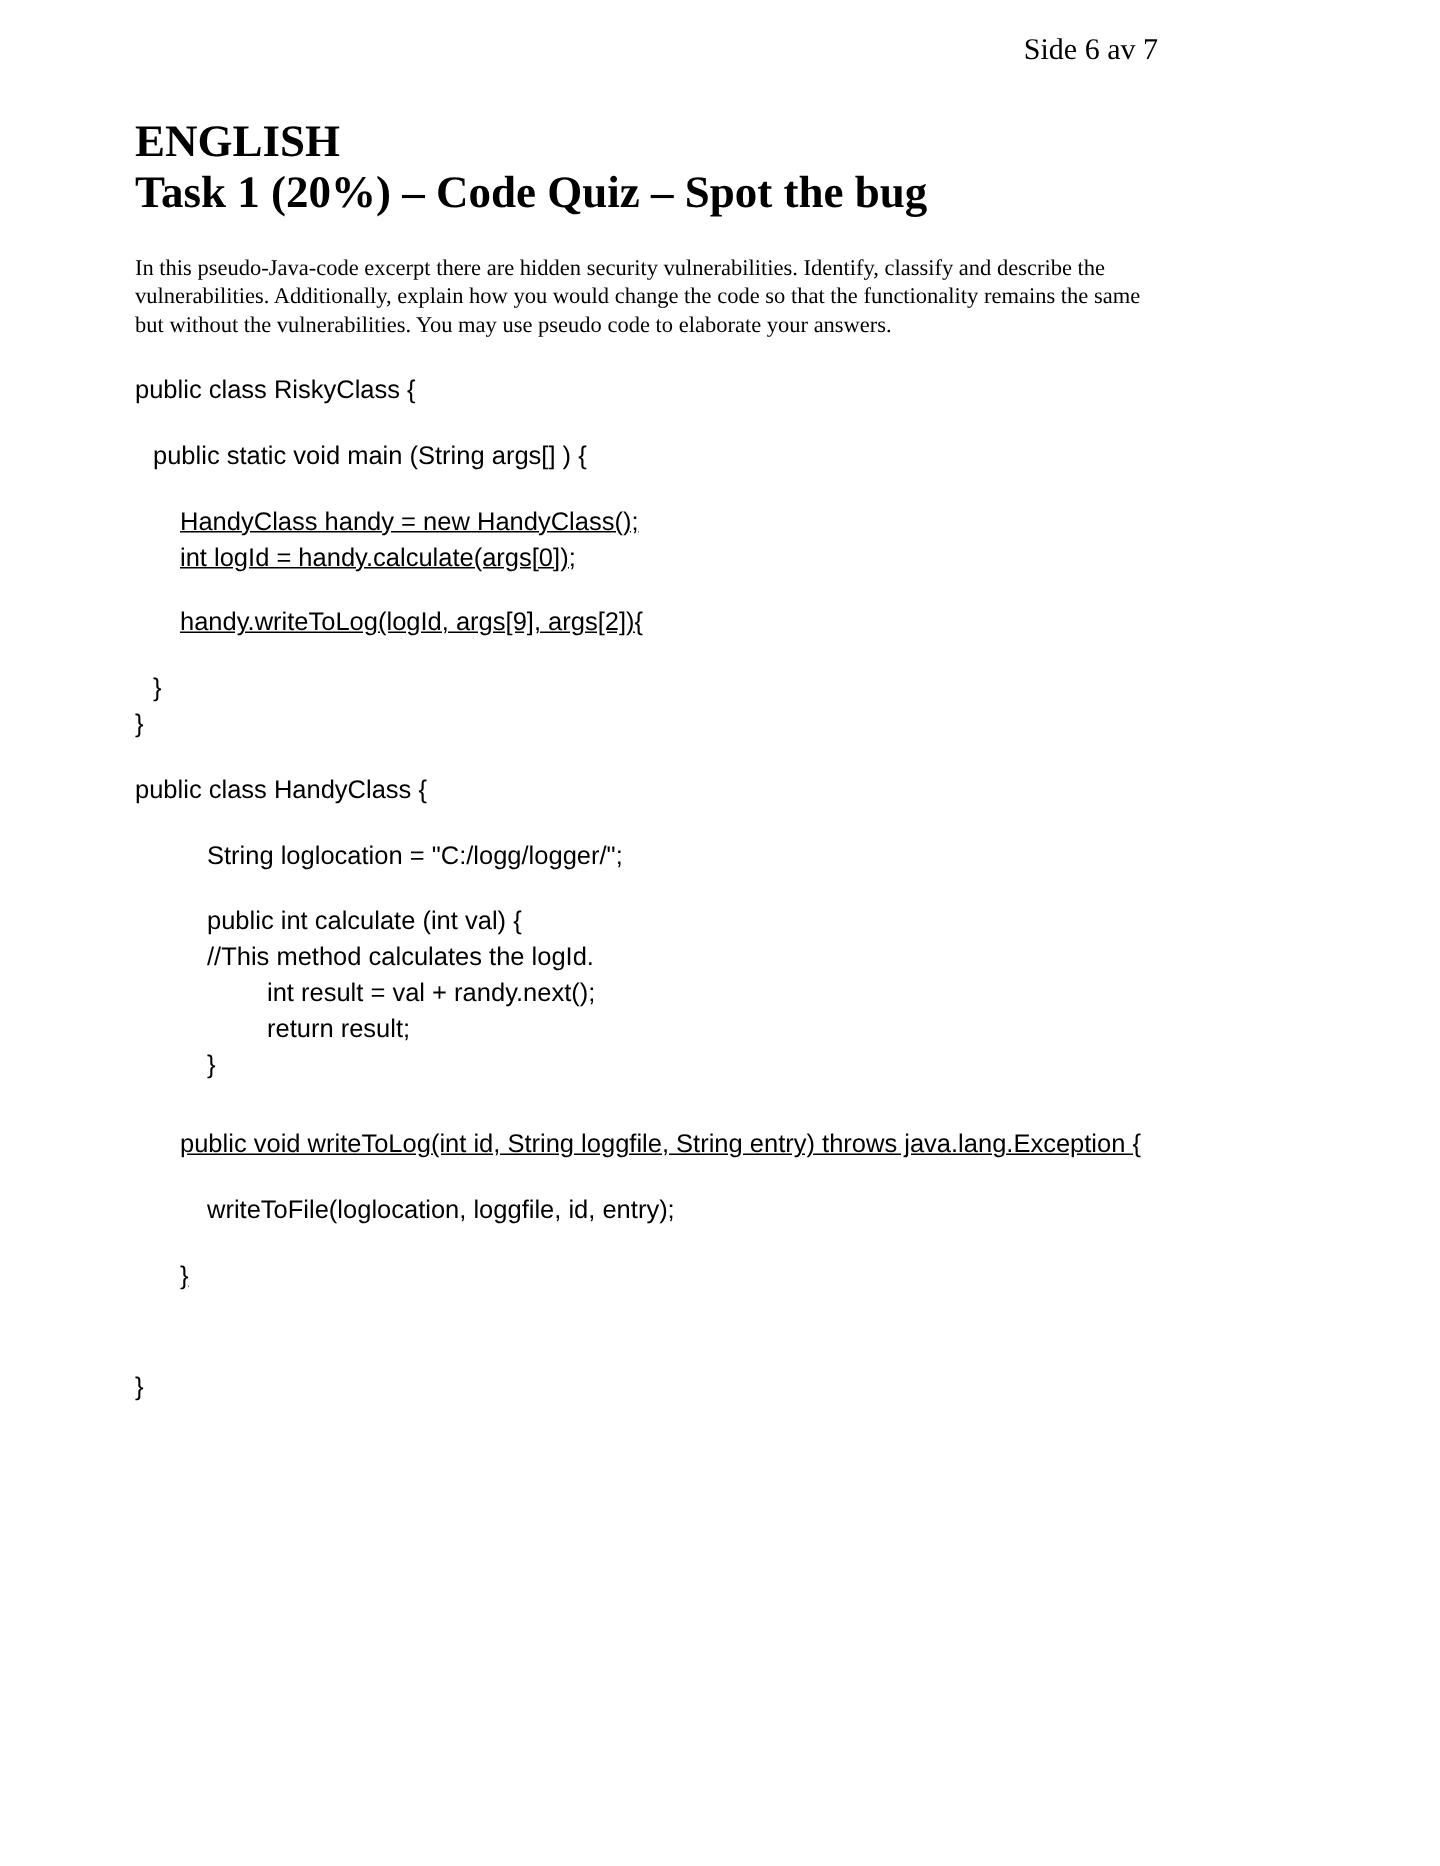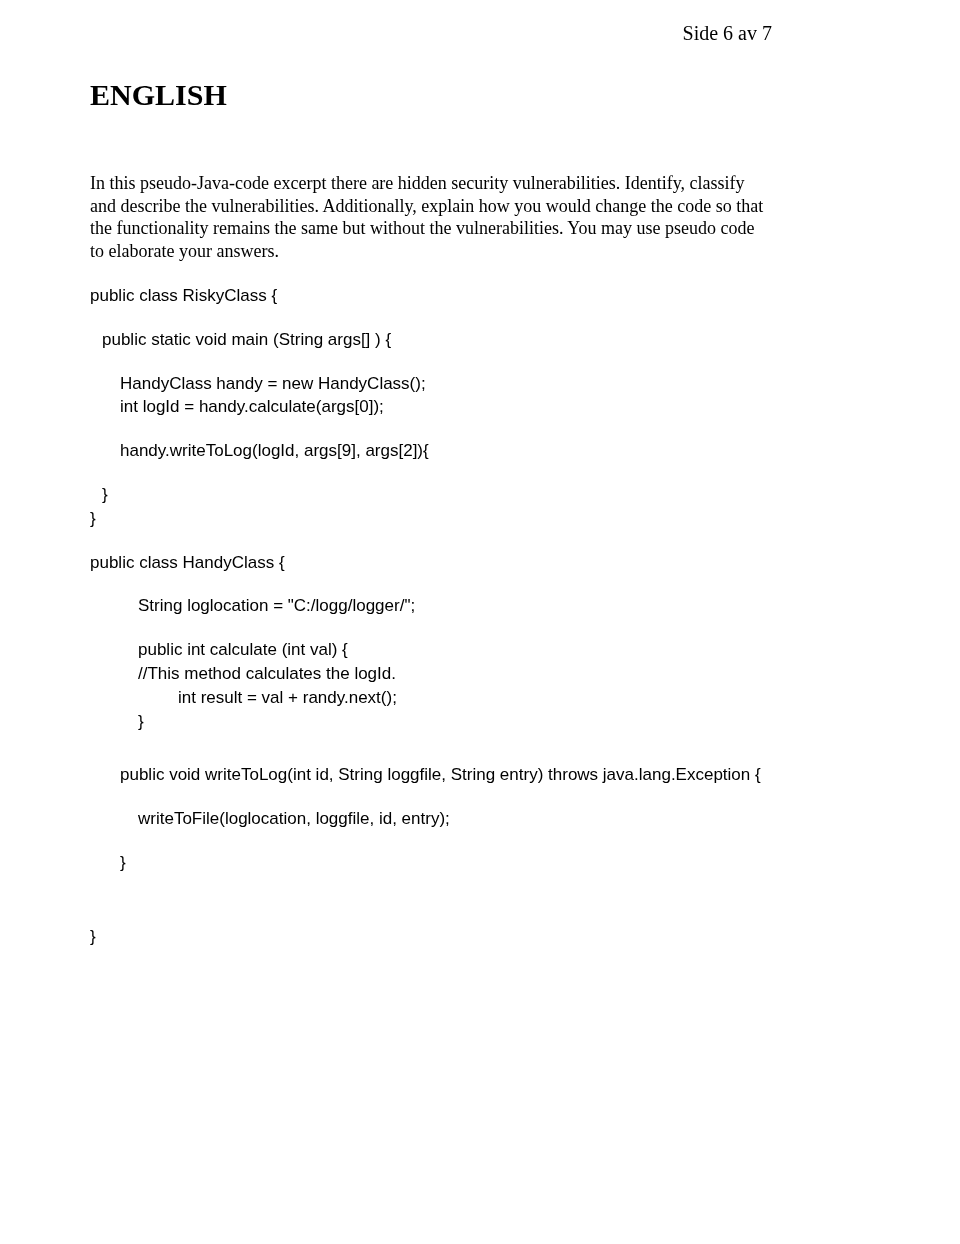--- a/index.html
+++ b/index.html
@@ -20,54 +20,54 @@
   .page-num {
     position: absolute;
     top: 22px;
     right: 80px;
     font-size: 20px;
   }
   .english {
     font-size: 30px;
     font-weight: bold;
     margin-top: 48px;
-    margin-bottom: 60px;
   }
   .task-title {
     font-size: 30px;
     font-weight: bold;
     margin-bottom: 24px;
   }
   .para {
-    font-size: 18px;
+    font-size: 15px;
     line-height: 1.25;
     margin-bottom: 22px;
   }
   .code {
     font-family: Arial, Helvetica, sans-serif;
     font-size: 17px;
     line-height: 1.4;
     white-space: pre;
   }
   .indent1 { margin-left: 12px; }
-  .indent2 { margin-left: 30px; }
+  .indent2 { margin-left: 30px; text-decoration: underline; }
   .indent3 { margin-left: 48px; }
   .indent4 { margin-left: 88px; }
   .spacer { height: 20px; }
   .spacer-lg { height: 30px; }
 </style>
 </head>
 <body>
 
 <div class="page">
 
   <div class="page-num">Side 6 av 7</div>
 
   <div class="english">ENGLISH</div>
 
+  <div class="task-title">Task 1 (20%) – Code Quiz – Spot the bug</div>
 
   <div class="para">In this pseudo-Java-code excerpt there are hidden security vulnerabilities. Identify, classify and describe the vulnerabilities. Additionally, explain how you would change the code so that the functionality remains the same but without the vulnerabilities. You may use pseudo code to elaborate your answers.</div>
 
   <div>
     <div class="code">public class RiskyClass {</div>
     <div class="spacer"></div>
     <div class="code indent1">public static void main (String args[] ) {</div>
     <div class="spacer"></div>
     <div class="code indent2">HandyClass handy = new HandyClass();</div>
     <div class="code indent2">int logId = handy.calculate(args[0]);</div>
@@ -77,20 +77,21 @@
     <div class="code indent1">}</div>
     <div class="code">}</div>
     <div class="spacer"></div>
     <div class="code">public class HandyClass {</div>
     <div class="spacer"></div>
     <div class="code indent3">String loglocation = "C:/logg/logger/";</div>
     <div class="spacer"></div>
     <div class="code indent3">public int calculate (int val) {</div>
     <div class="code indent3">//This method calculates the logId.</div>
     <div class="code indent4">int result = val + randy.next();</div>
+    <div class="code indent4">return result;</div>
     <div class="code indent3">}</div>
     <div class="spacer-lg"></div>
     <div class="code indent2">public void writeToLog(int id, String loggfile, String entry) throws java.lang.Exception {</div>
     <div class="spacer"></div>
     <div class="code indent3">writeToFile(loglocation, loggfile, id, entry);</div>
     <div class="spacer"></div>
     <div class="code indent2">}</div>
     <div class="spacer-lg"></div>
     <div class="spacer"></div>
     <div class="code">}</div>

